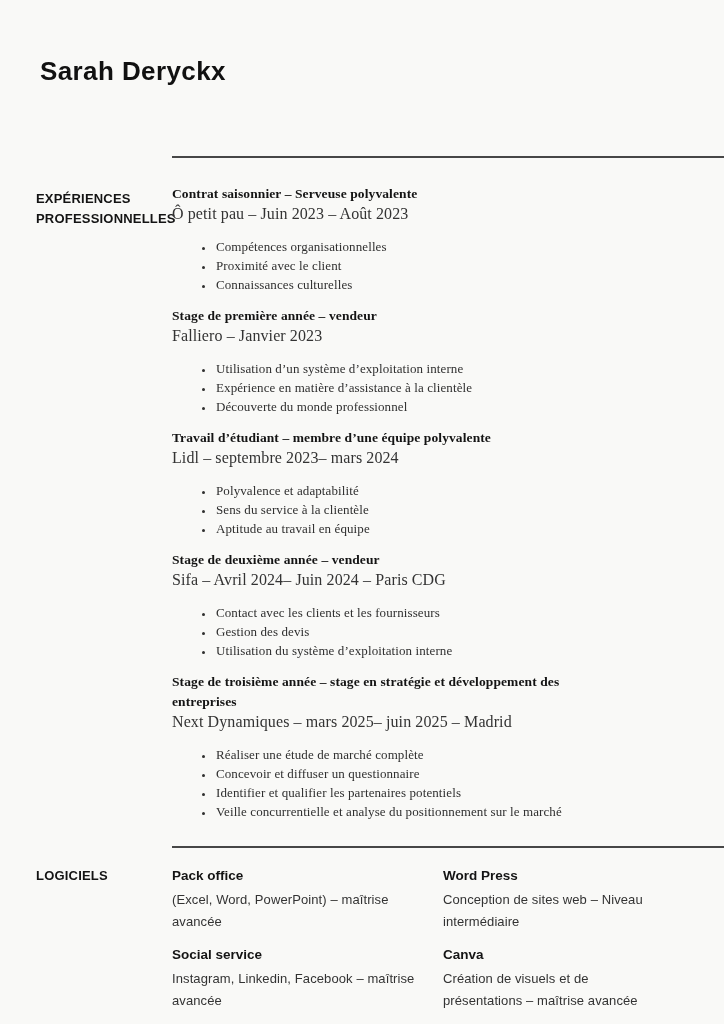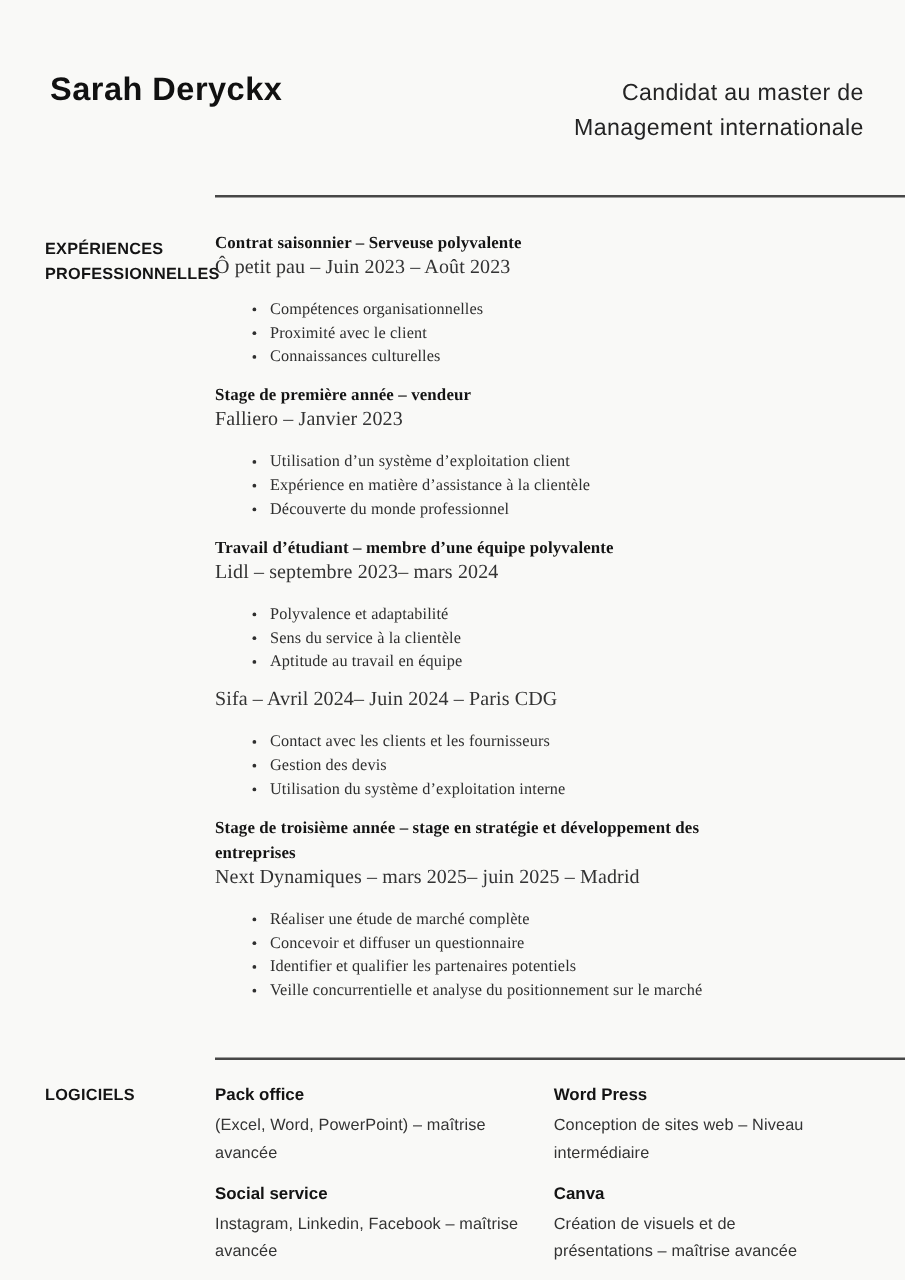--- a/index.html
+++ b/index.html
@@ -62,24 +62,20 @@
   .skill.col1 .skill-desc { max-width: 250px; }
   .skill.col2 .skill-desc { max-width: 205px; }
 </style>
 </head>
 <body>
 
 <div class="page">
 
   <div class="name">Sarah Deryckx</div>
 
-  <div class="header-title">
-    <span>Candidat au master de</span>
-    <span>Management internationale</span>
-  </div>
 
   <div class="divider" id="divider-top"></div>
 
   <div class="section-label" id="label-experiences">EXPÉRIENCES PROFESSIONNELLES</div>
 
   <div class="main-exp">
 
     <div class="entry">
       <div class="entry-title">Contrat saisonnier – Serveuse polyvalente</div>
       <div class="entry-sub">Ô petit pau – Juin 2023 – Août 2023</div>
@@ -87,37 +83,38 @@
         <li>Compétences organisationnelles</li>
         <li>Proximité avec le client</li>
         <li>Connaissances culturelles</li>
       </ul>
     </div>
 
     <div class="entry">
       <div class="entry-title">Stage de première année – vendeur</div>
       <div class="entry-sub">Falliero – Janvier 2023</div>
       <ul>
-        <li>Utilisation d’un système d’exploitation client</li>
+        <li>Utilisation d’un système d’exploitation interne</li>
         <li>Expérience en matière d’assistance à la clientèle</li>
         <li>Découverte du monde professionnel</li>
       </ul>
     </div>
 
     <div class="entry">
       <div class="entry-title">Travail d’étudiant – membre d’une équipe polyvalente</div>
       <div class="entry-sub">Lidl – septembre 2023– mars 2024</div>
       <ul>
         <li>Polyvalence et adaptabilité</li>
         <li>Sens du service à la clientèle</li>
         <li>Aptitude au travail en équipe</li>
       </ul>
     </div>
 
     <div class="entry">
+      <div class="entry-title">Stage de deuxième année – vendeur</div>
       <div class="entry-sub">Sifa – Avril 2024– Juin 2024 – Paris CDG</div>
       <ul>
         <li>Contact avec les clients et les fournisseurs</li>
         <li>Gestion des devis</li>
         <li>Utilisation du système d’exploitation interne</li>
       </ul>
     </div>
 
     <div class="entry">
       <div class="entry-title">Stage de troisième année – stage en stratégie et développement des entreprises</div>

